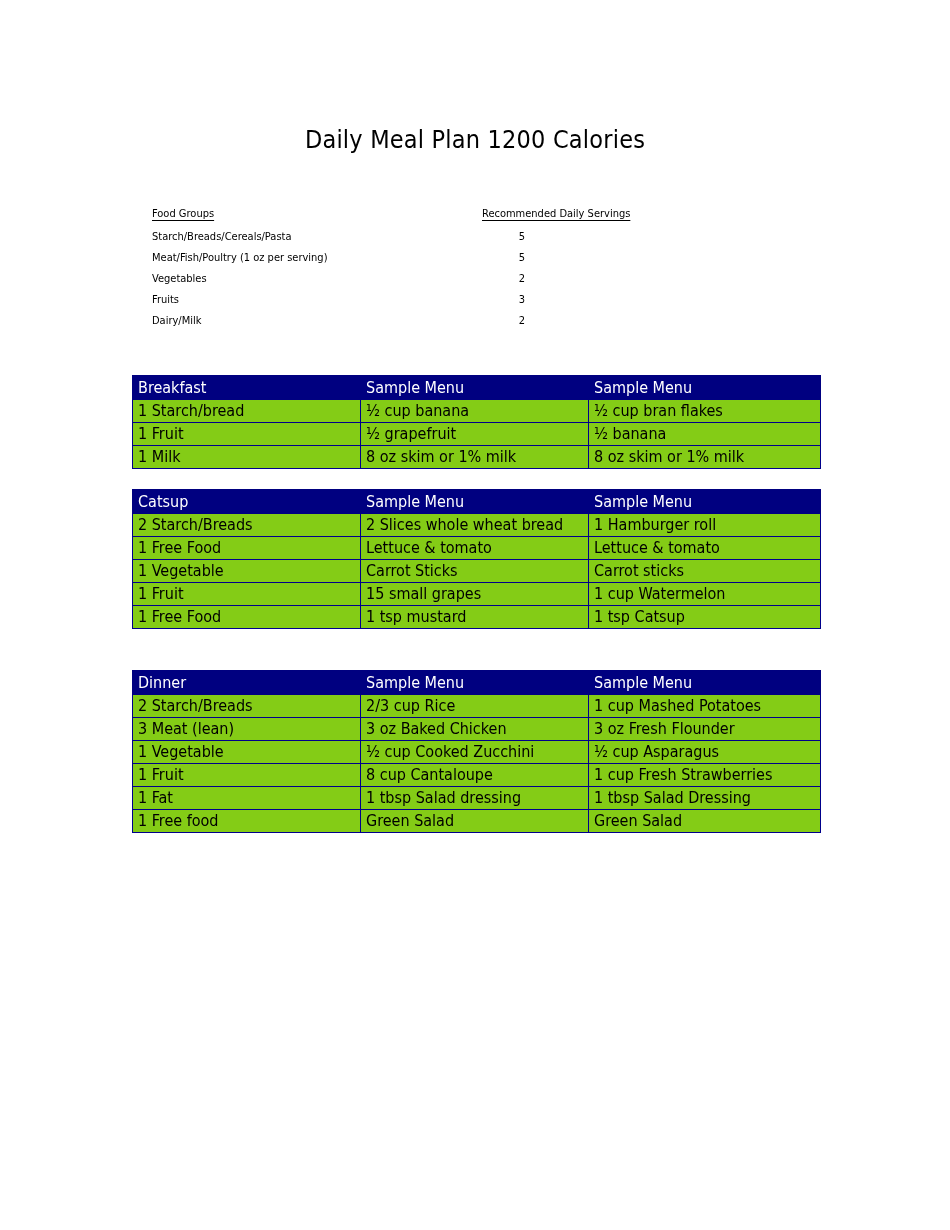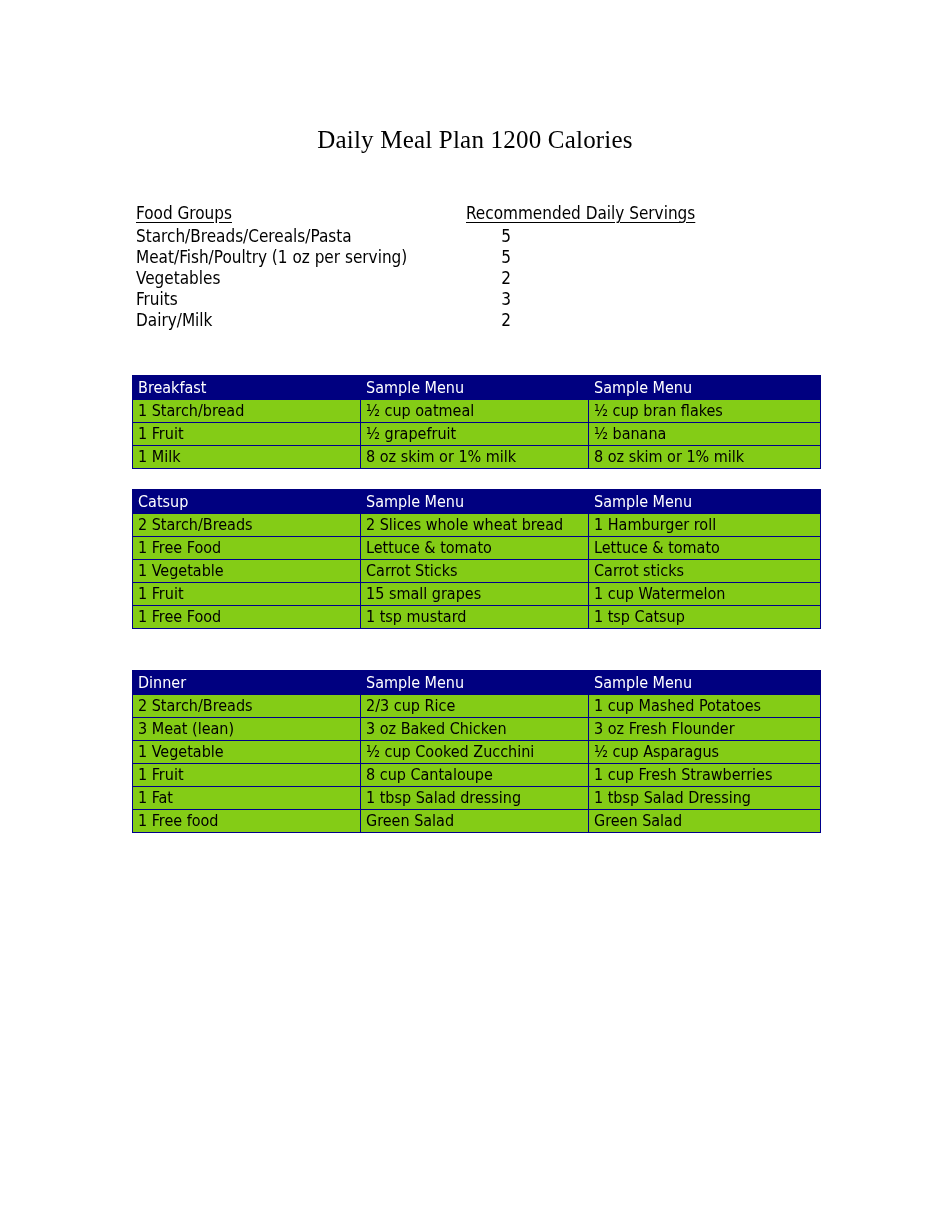--- a/index.html
+++ b/index.html
@@ -26,36 +26,36 @@
     position: absolute;
     left: 0;
     top: 108px;
     width: 950px;
     text-align: center;
     font-size: 25px;
     line-height: 30px;
     letter-spacing: 0.2px;
     font-weight: 400;
     white-space: nowrap;
-    font-family: Liberation Serif, serif;
   }
 
   
   #food-groups-block {
     position: absolute;
     left: 136px;
     top: 203px;
     width: 700px;
   }
   .fg-row {
     display: block;
     position: relative;
     height: 21px;
-    font-size: 17px;
+    font-size: 11px;
     line-height: 21px;
+    margin-left: 16px;
   }
   .fg-head {
     height: 23px;
     line-height: 21px;
   }
   .fg-label {
     position: absolute;
     left: 0;
     top: 0;
     white-space: nowrap;
@@ -167,21 +167,21 @@
     <thead>
       <tr>
         <th>Breakfast</th>
         <th>Sample Menu</th>
         <th>Sample Menu</th>
       </tr>
     </thead>
     <tbody>
         <tr>
           <td>1 Starch/bread</td>
-          <td>½ cup oatmeal</td>
+          <td>½ cup banana</td>
           <td>½ cup bran flakes</td>
         </tr>
         <tr>
           <td>1 Fruit</td>
           <td>½ grapefruit</td>
           <td>½ banana</td>
         </tr>
         <tr>
           <td>1 Milk</td>
           <td>8 oz skim or 1% milk</td>

